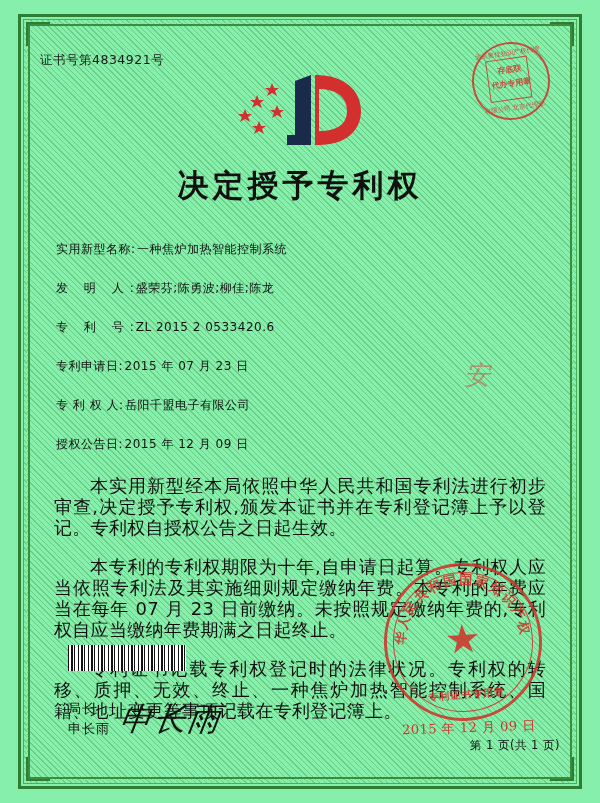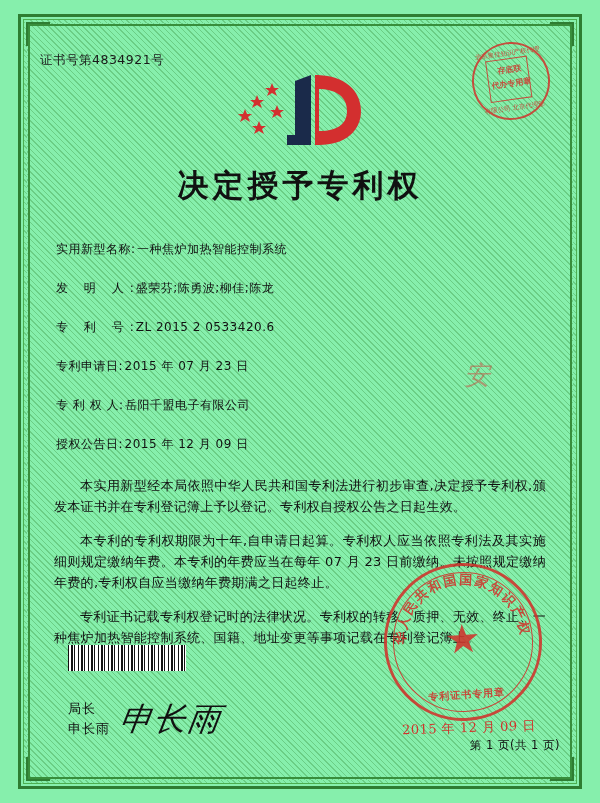--- a/index.html
+++ b/index.html
@@ -190,21 +190,21 @@
     letter-spacing: 0.5px;
     text-align: right;
   }
 
   .paragraphs {
     margin-top: 16px;
     padding-left: 14px;
     padding-right: 14px;
   }
   .para {
-    font-size: 13px;
+    font-size: 18px;
     line-height: 21px;
     color: #111;
     text-align: justify;
     text-indent: 2em;
     margin-bottom: 2px;
     letter-spacing: 0.3px;
   }
 
   
   .barcode {

